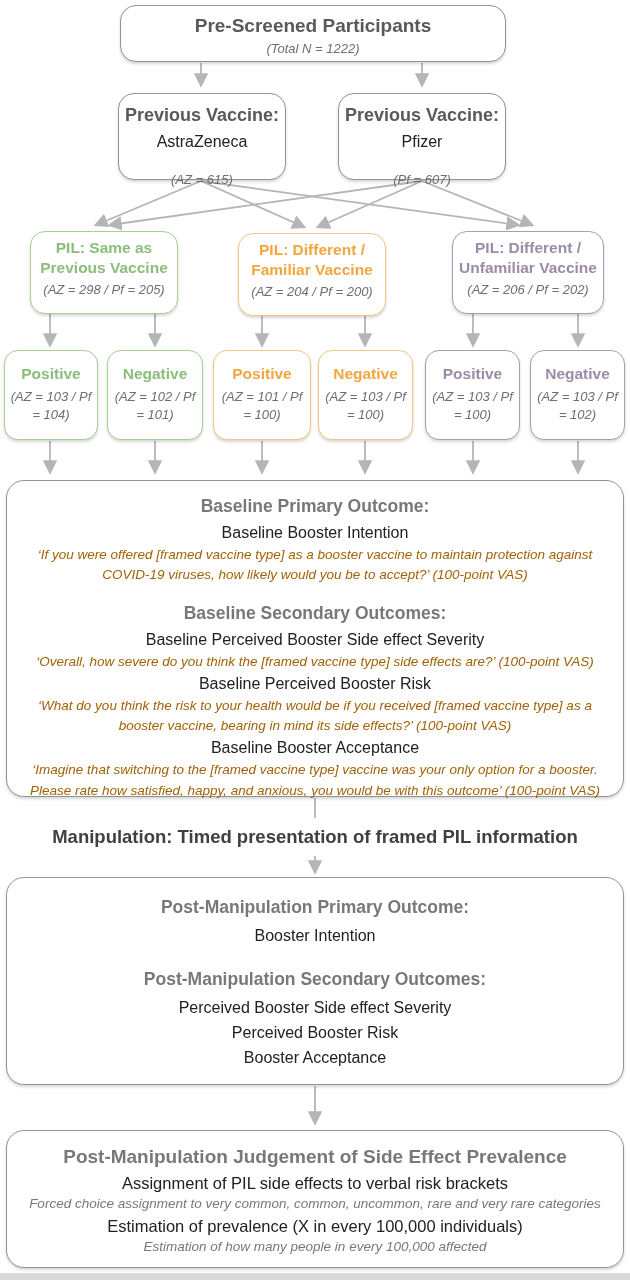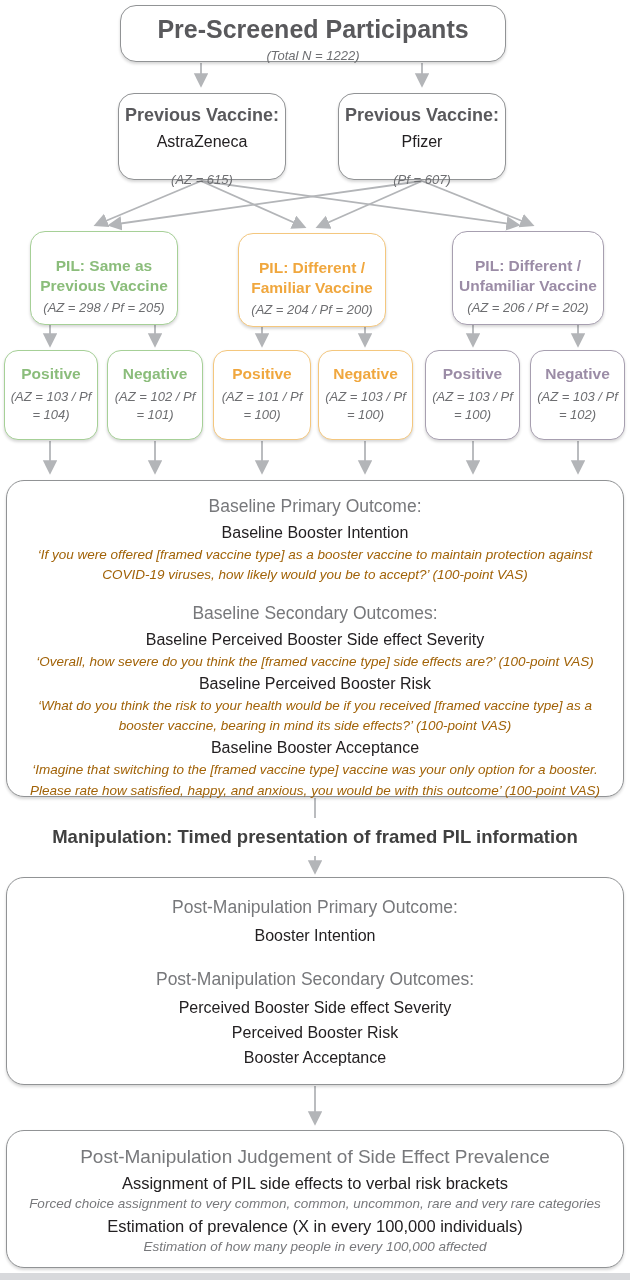--- a/index.html
+++ b/index.html
@@ -7,37 +7,37 @@
     position:relative;width:630px;height:1280px;overflow:hidden;
     background:#ffffff;font-family:"Liberation Sans",sans-serif;
     -webkit-font-smoothing:antialiased;
   }
   svg.connectors{position:absolute;left:0;top:0;width:630px;height:1280px;z-index:1;}
   .box{
     position:absolute;background:#fff;border:1.5px solid #919395;border-radius:16px;
     box-sizing:border-box;text-align:center;z-index:2;
     box-shadow:0 2px 3px rgba(0,0,0,.16);
   }
-  .h-dark{font-weight:bold;font-size:25px;color:#59595c;}
-  .h-mid{font-weight:normal;font-size:17.5px;color:#77787b;}
+  .h-dark{font-weight:bold;font-size:19px;color:#59595c;}
+  .h-mid{font-weight:bold;font-size:17.5px;color:#77787b;}
   .name{font-size:16px;color:#232022;}
   .count{font-size:13px;font-style:italic;color:#6d6e71;line-height:1.35;}
   .quote{font-size:13.5px;font-style:italic;color:#a16207;line-height:1.5;}
   .measure{font-size:16px;color:#232022;}
 
   .pre-box{left:120px;top:5px;width:386px;height:57px;padding-top:9px;}
   .pre-box .h-dark{margin-bottom:3px;}
 
   .vax-box{top:93px;width:168px;height:87px;padding-top:11px;}
   .vax-box .h-dark{font-size:18px;margin-bottom:7px;}
   .vax-box .name{margin-bottom:20px;}
   .vax-az{left:118px;}
   .vax-pf{left:338px;}
 
-  .pil-box{top:231px;height:94px;border-radius:15px;padding:24px 6px 0 6px;}
+  .pil-box{top:231px;height:83px;border-radius:15px;padding:6px 6px 0 6px;}
   .pil-label{font-weight:bold;font-size:15.5px;line-height:1.3;margin-bottom:3px;}
   .pil-green{left:30px;width:148px;border-color:#a6d097;}
   .pil-orange{left:238px;width:148px;top:233px;border-color:#f4c77e;}
   .pil-purple{left:452px;width:152px;border-color:#a79fb0;}
   .c-green{color:#8bbd7b;}
   .c-orange{color:#f0a73e;}
   .c-purple{color:#9b8ca6;}
 
   .cell{top:350px;height:90px;border-radius:14px;padding:13px 4px 0 4px;}
   .cell .pil-label{margin-bottom:4px;}

